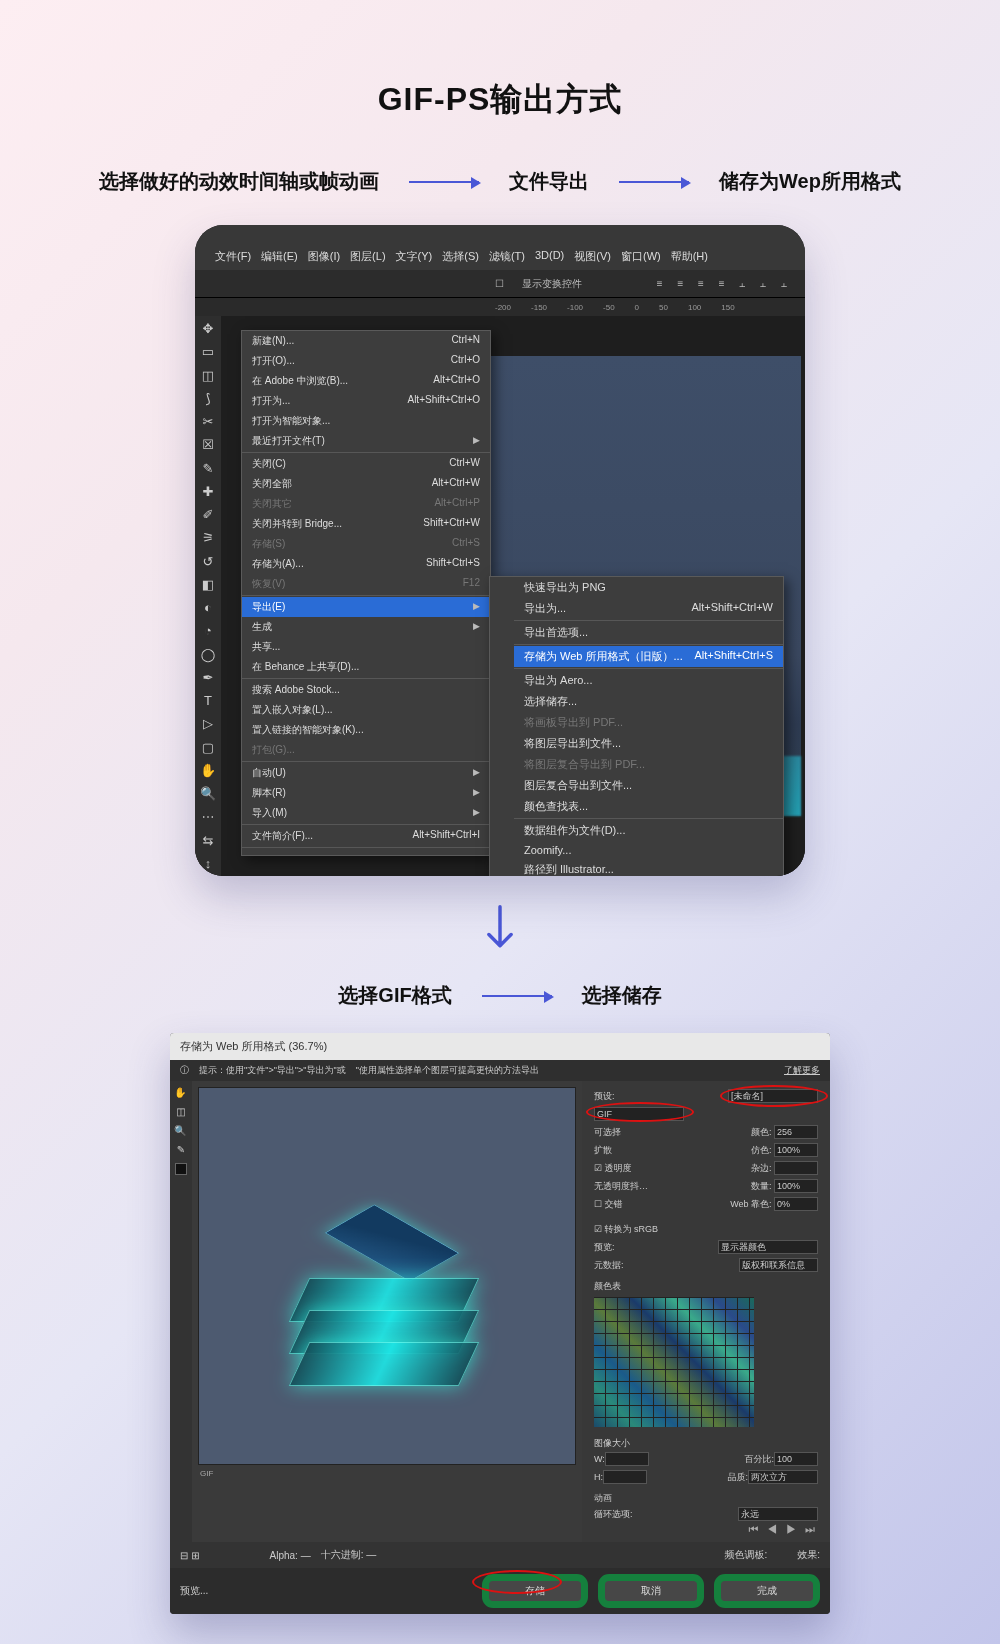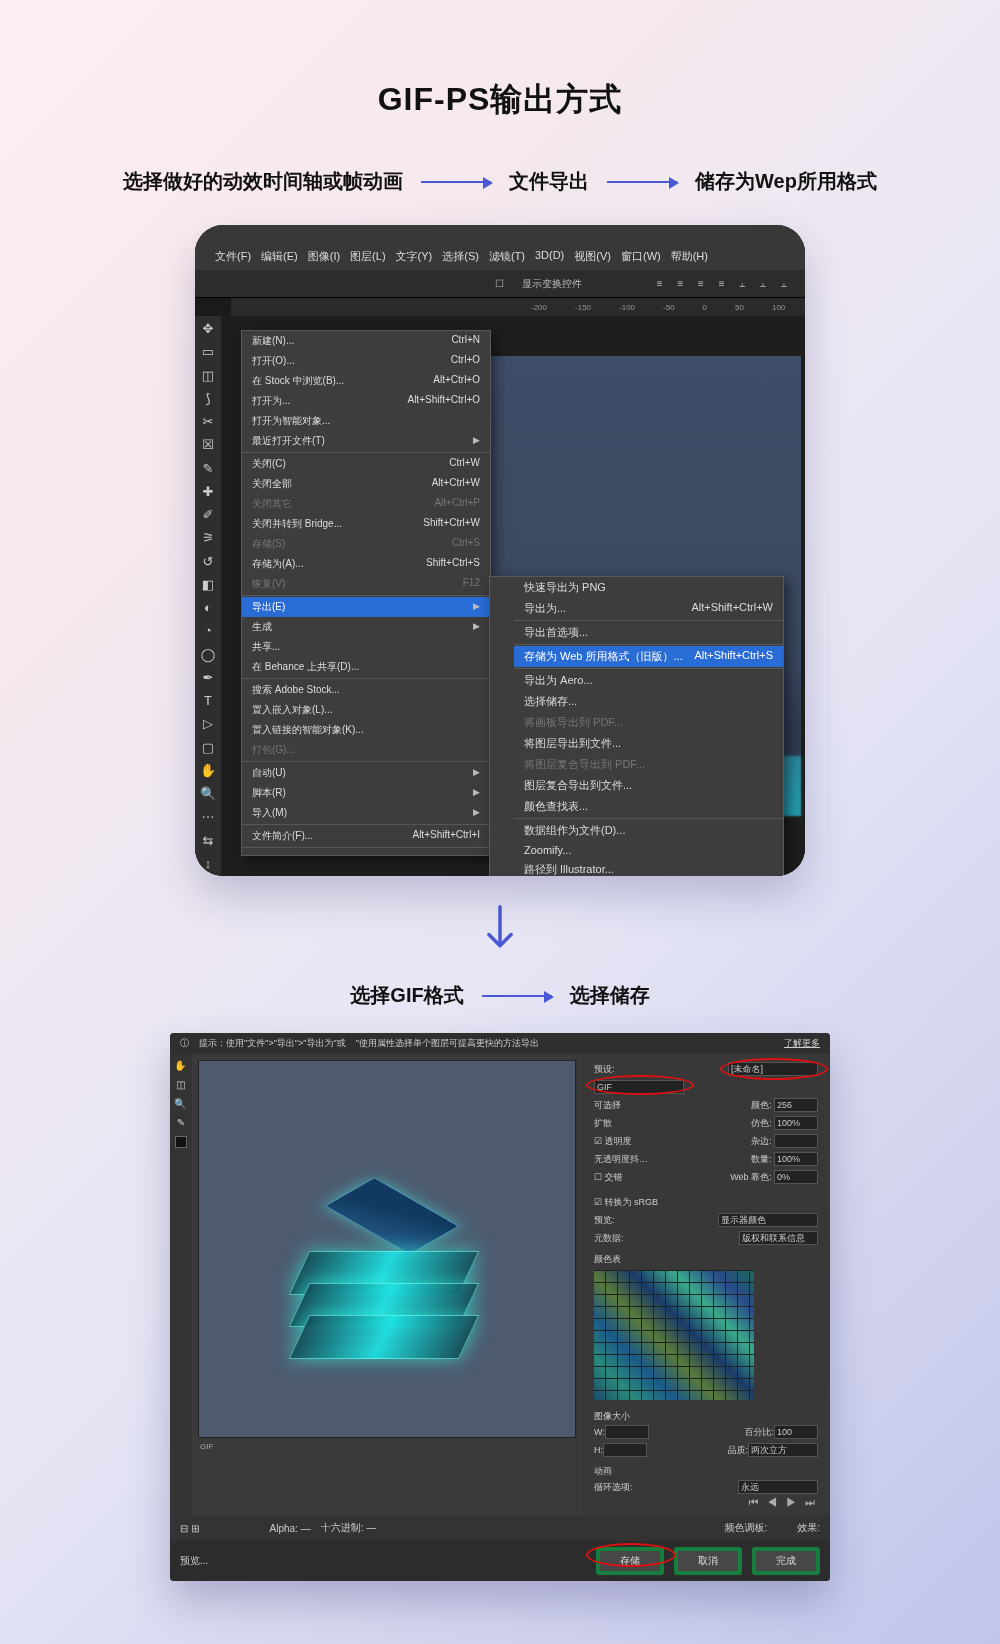--- a/index.html
+++ b/index.html
@@ -16,21 +16,21 @@
     font-size: 32px;
     font-weight: 800;
     color: #111;
     padding-top: 78px;
     letter-spacing: 1px;
   }
   .flow {
     display: flex;
     align-items: center;
     justify-content: center;
-    gap: 18px;
+    gap: 30px;
     margin-top: 46px;
   }
   .flow-text { font-size: 20px; font-weight: 700; color: #111; }
   .arrow-line {
     width: 70px; height: 0; border-top: 2px solid #4a57d6; position: relative;
   }
   .arrow-line::after {
     content: ""; position: absolute; right: -2px; top: -6px;
     border-left: 10px solid #4a57d6; border-top: 6px solid transparent; border-bottom: 6px solid transparent;
   }
@@ -43,21 +43,21 @@
   .ps-menu-bar {
     background: #383838; display: flex; font-size: 11px; color: #ddd;
     padding: 4px 6px 6px 20px; gap: 10px;
   }
   .ps-options {
     background: #2c2c2c; height: 28px; border-bottom:1px solid #000;
     display:flex; align-items:center; color:#bbb; font-size:10px; padding-left:300px; gap:18px;
   }
   .ps-ruler {
     background: #2a2a2a; height: 18px; color:#999; font-size:8px; display:flex;
-    padding-left:300px; gap:28px; align-items:center;margin-left:36px;
+    padding-left:300px; gap:20px; align-items:center;
   }
   .ps-body { display:flex; height: 560px; background:#252525; }
   .ps-tools { width: 26px; background:#2e2e2e; display:flex; flex-direction:column; gap:6px; padding:4px 0; align-items:center;}
   .tool { width:18px; height:18px; color:#ccc; font-size:13px; display:flex; align-items:center; justify-content:center;}
   .ps-canvas-area { flex:1; position:relative; background:#1e1e1e; }
   .ps-canvas {
     position:absolute; left:220px; top:40px; width:360px; height:460px;
     background: linear-gradient(180deg,#3e4e68 0%,#3a4860 65%, #2e3b52 80%, #2f4050 100%);
   }
   .glow-block {
@@ -125,21 +125,21 @@
   .swatch-grid{
     width:160px; height:130px; margin-top:4px;
     background:
       repeating-linear-gradient(0deg, transparent 0 11px, #222 11px 12px),
       repeating-linear-gradient(90deg, transparent 0 11px, #222 11px 12px),
       linear-gradient(45deg,#1a4a6a,#2a8a7a,#1a5a8a,#5a7a3a,#1a3a6a,#3aaa8a,#2a4a8a,#1a6a5a);
     background-size: 12px 12px, 12px 12px, 100% 100%;
   }
   .dlg-bottom{ background:#333; padding:6px 10px; display:flex; align-items:center; gap:10px; position:relative;}
   .dlg-foot{ background:#2c2c2c; padding:6px 10px; display:flex; align-items:center; justify-content:flex-end; gap:10px; position:relative;}
-  .btn-dlg{ background:#474747; border:4px solid #15803d; color:#ddd; padding:3px 20px; font-size:10px; border-radius:3px;}
+  .btn-dlg{ background:#474747; border:7px solid #15803d; color:#ddd; padding:3px 36px; font-size:10px; border-radius:11px;}
 </style>
 </head>
 <body>
 
 <h1 class="title">GIF-PS输出方式</h1>
 
 <div class="flow">
   <span class="flow-text">选择做好的动效时间轴或帧动画</span>
   <span class="arrow-line"></span>
   <span class="flow-text">文件导出</span>
@@ -213,21 +213,21 @@
       <div class="dropdown" id="file-menu">
           <div class="dd-row">
             <span>新建(N)...</span>
             <span>Ctrl+N</span>
           </div>
           <div class="dd-row">
             <span>打开(O)...</span>
             <span>Ctrl+O</span>
           </div>
           <div class="dd-row">
-            <span>在 Stock 中浏览(B)...</span>
+            <span>在 Adobe 中浏览(B)...</span>
             <span>Alt+Ctrl+O</span>
           </div>
           <div class="dd-row">
             <span>打开为...</span>
             <span>Alt+Shift+Ctrl+O</span>
           </div>
           <div class="dd-row">
             <span>打开为智能对象...</span>
             <span></span>
           </div>
@@ -392,20 +392,21 @@
     </svg>
 </div>
 
 <div class="flow flow2">
   <span class="flow-text">选择GIF格式</span>
   <span class="arrow-line"></span>
   <span class="flow-text">选择储存</span>
 </div>
 
 <div class="dialog">
+  <div class="dlg-title">存储为 Web 所用格式 (36.7%)</div>
   <div class="dlg-bar">
     <span>ⓘ</span>
     <span>提示：使用"文件"&gt;"导出"&gt;"导出为"或</span>
     <span>"使用属性选择单个图层可提高更快的方法导出</span>
     <span style="margin-left:auto; text-decoration:underline;">了解更多</span>
   </div>
   <div class="dlg-body">
     <div class="dlg-tools">
       <span>✋</span>
       <span>◫</span>

